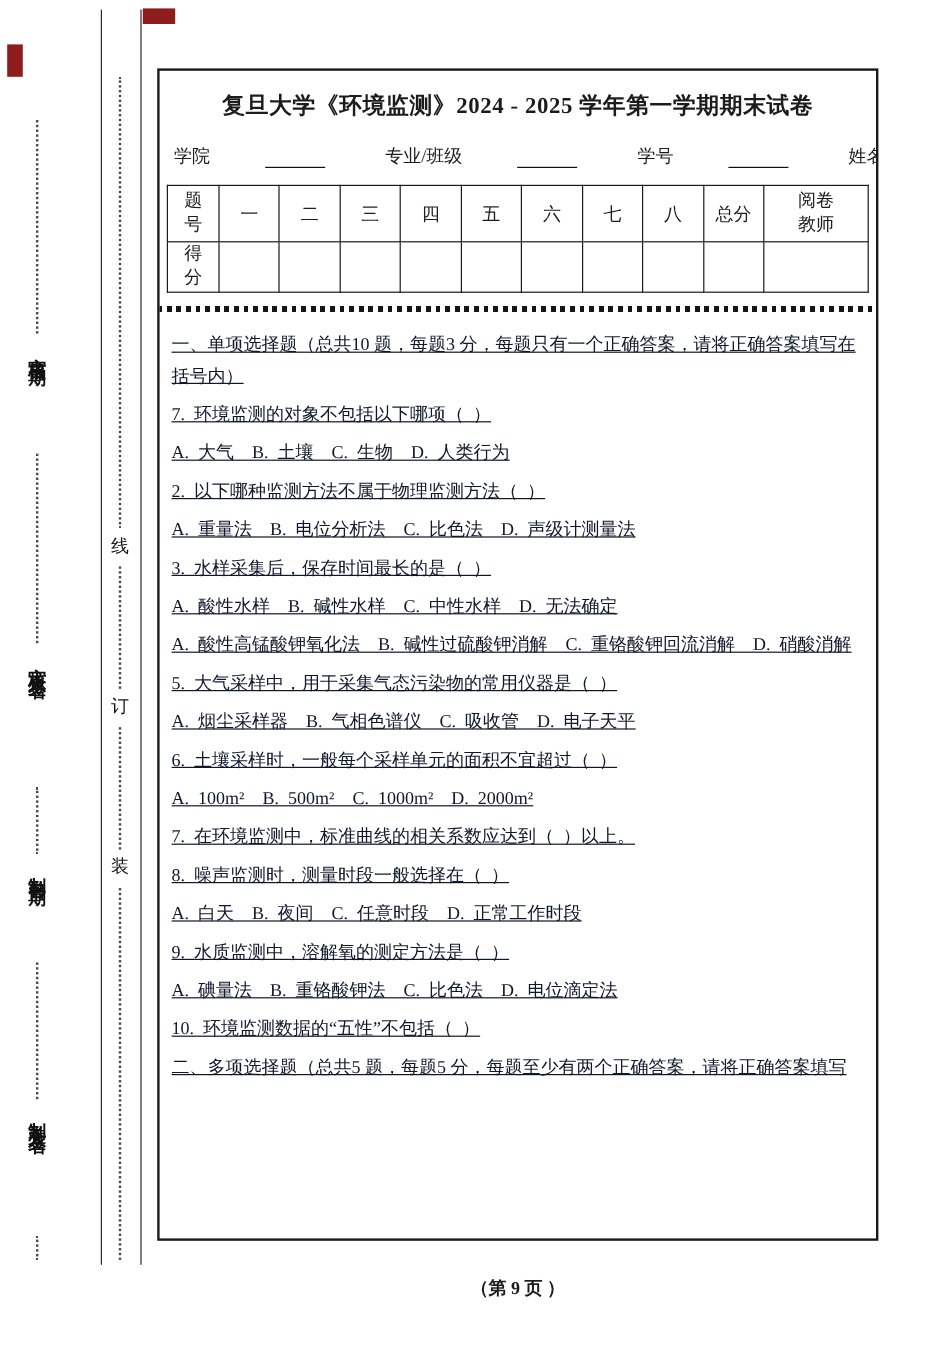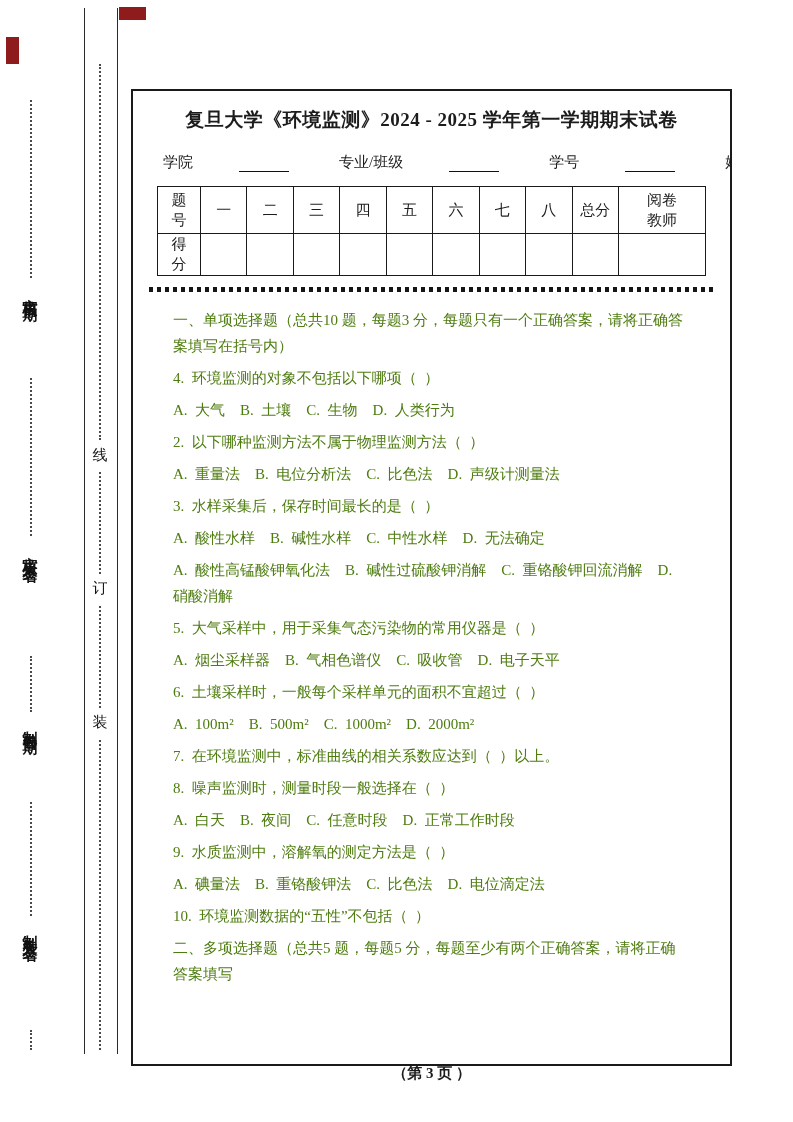--- a/index.html
+++ b/index.html
@@ -21,41 +21,41 @@
   .seal-dots{position:absolute;left:30px;width:0;border-left:2px dotted #4a4a4a;}
 
   
   .bind-solid{position:absolute;top:8px;height:1046px;width:0;border-left:1.6px solid #2b2b2b;}
   .bind-solid.l{left:84px;} .bind-solid.r{left:117px;}
   .bind-dots{position:absolute;left:99px;width:0;border-left:2px dotted #4a4a4a;}
   .bind-char{position:absolute;left:91px;width:18px;text-align:center;font-size:15px;color:#111;}
 
   
   .paper{
-    position:absolute;left:131px;top:89px;width:601px;height:977px;
-    border:2px solid #1a1a1a;box-sizing:border-box;padding:14px 24px 0;overflow:hidden;
+    position:absolute;left:131px;top:57px;width:601px;height:977px;
+    border:2px solid #1a1a1a;box-sizing:border-box;padding:14px 6px 0;overflow:hidden;
   }
   .title{ text-align:center;font-size:19px;font-weight:700;letter-spacing:.5px;margin:2px 0 0;}
 
   .info-row{display:flex;align-items:flex-end;margin:20px 6px 0;font-size:15px;gap:44px;}
   .info-row .lbl{flex:0 0 auto;}
   .info-row .u{flex:1 1 auto;border-bottom:1.6px solid #111;height:17px;margin:0 6px 0 2px;min-width:50px;}
 
   table.score{border-collapse:collapse;width:100%;margin-top:14px;table-layout:fixed;}
   table.score td{border:1.6px solid #1a1a1a;text-align:center;vertical-align:middle;font-size:15px;padding:0;}
   table.score tr.r1 td{height:46px;} table.score tr.r2 td{height:38px;}
   td.c-label{width:42px;} td.c-grader{width:86px;margin-left:16px;}
   .stack2{display:inline-block;width:1.05em;line-height:1.35;word-break:break-all;}
   .stack4{display:inline-block;width:2.15em;line-height:1.35;word-break:break-all;}
 
   .dotted-sep{height:5px;margin:11px -8px 0;
     background:repeating-linear-gradient(90deg,#151515 0 4px,transparent 4px 8px);}
 
   .content{margin-top:15px;}
-  .line{font-size:15px;line-height:26px;margin:0 16px 6px;white-space:pre-wrap;color:#4d7c0f;}
+  .line{font-size:15px;line-height:26px;margin:0 4px 6px;white-space:pre-wrap;color:#0f172a;text-decoration:underline;}
 
   .footer{position:absolute;left:131px;top:1064px;width:601px;text-align:center;
     font-size:15px;font-weight:700;}
 </style>
 </head>
 <body>
 
 <div class="mark mark-v"></div>
 <div class="mark mark-h"></div>
 
@@ -122,21 +122,21 @@
       <td class="c-grader"></td>
     </tr>
   </tbody>
     </table>
 
   <div class="dotted-sep"></div>
 
   <div class="content">
     <p class="line">一、单项选择题（总共10 题，每题3 分，每题只有一个正确答案，请将正确答案填写在括号内）</p>
 
-    <p class="line">4.  环境监测的对象不包括以下哪项（  ）</p>
+    <p class="line">7.  环境监测的对象不包括以下哪项（  ）</p>
     <p class="line">A.  大气    B.  土壤    C.  生物    D.  人类行为</p>
 
     <p class="line">2.  以下哪种监测方法不属于物理监测方法（  ）</p>
     <p class="line">A.  重量法    B.  电位分析法    C.  比色法    D.  声级计测量法</p>
 
     <p class="line">3.  水样采集后，保存时间最长的是（  ）</p>
     <p class="line">A.  酸性水样    B.  碱性水样    C.  中性水样    D.  无法确定</p>
 
     <p class="line">A.  酸性高锰酸钾氧化法    B.  碱性过硫酸钾消解    C.  重铬酸钾回流消解    D.  硝酸消解</p>
 
@@ -153,13 +153,13 @@
 
     <p class="line">9.  水质监测中，溶解氧的测定方法是（  ）</p>
     <p class="line">A.  碘量法    B.  重铬酸钾法    C.  比色法    D.  电位滴定法</p>
 
     <p class="line">10.  环境监测数据的“五性”不包括（  ）</p>
 
     <p class="line">二、多项选择题（总共5 题，每题5 分，每题至少有两个正确答案，请将正确答案填写</p>
   </div>
 </div>
 
-<div class="footer">（第 3 页 ）</div>
+<div class="footer">（第 9 页 ）</div>
 
 </body></html>

